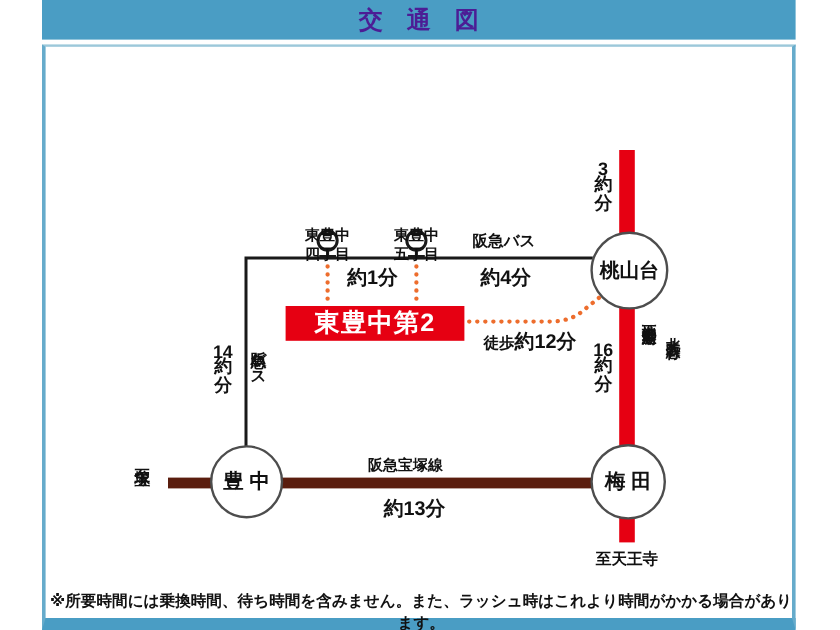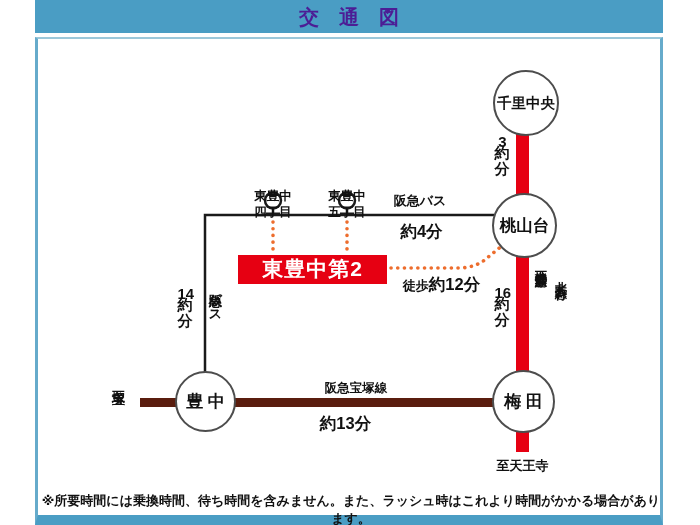--- a/index.html
+++ b/index.html
@@ -83,23 +83,20 @@
       <rect x="340" y="212.5" width="14" height="3.5" fill="#1a1a1a"></rect>
       <line x1="347" y1="213" x2="347" y2="207" stroke="#1a1a1a" stroke-width="2.5"></line>
       <circle cx="347" cy="200.5" r="8" fill="#fff" stroke="#1a1a1a" stroke-width="2.5"></circle>
     </g>
 
     <line x1="273" y1="222" x2="273" y2="252" stroke="#ed6d2d" stroke-width="3.6" stroke-dasharray="0.1 6.6" stroke-linecap="round"></line>
     <line x1="347" y1="222" x2="347" y2="252" stroke="#ed6d2d" stroke-width="3.6" stroke-dasharray="0.1 6.6" stroke-linecap="round"></line>
     <path d="M 391 268 L 458 268 Q 476 268 487 258 L 503 245" fill="none" stroke="#ed6d2d" stroke-width="3.6" stroke-dasharray="0.1 6.6" stroke-linecap="round"></path>
   </svg>
 
-  <div class="station" style="left:493px;top:70px;width:66px;height:66px;font-size:14.5px;">
-    <span>千里中央</span>
-  </div>
   <div class="station" style="left:492px;top:193px;width:65px;height:65px;font-size:16.5px;">
     <span>桃山台</span>
   </div>
   <div class="station" style="left:175px;top:371px;width:61px;height:61px;font-size:17px;">
     <span>豊 中</span>
   </div>
   <div class="station" style="left:492px;top:370px;width:63px;height:63px;font-size:17px;">
     <span>梅 田</span>
   </div>
 
@@ -110,25 +107,26 @@
   <div class="busstop-label" style="left:307px;top:160px;">
     <div>東豊中</div>
     <div>五丁目</div>
   </div>
 
   <div id="property-box" class="abs">
     <span>東豊中第2</span>
   </div>
 
   <div class="hlabel small-label" style="left:370px;top:192px;width:100px;">阪急バス</div>
+  <div class="hlabel time" style="left:273px;top:221px;width:75px;">約1分</div>
   <div class="hlabel time" style="left:384px;top:221px;width:75px;">約4分</div>
   <div id="walk-label" class="hlabel">
     <span class="walk-small">徒歩</span><span class="walk-big">約12分</span>
   </div>
-  <div class="hlabel" style="left:296px;top:380px;width:120px;font-size:12.5px;font-weight:600;">阪急宝塚線</div>
+  <div class="hlabel" style="left:278px;top:380px;width:120px;font-size:12.5px;font-weight:600;">阪急宝塚線</div>
   <div class="hlabel time" style="left:303px;top:413px;width:85px;">約13分</div>
   <div class="hlabel small-label" style="left:480px;top:457px;width:85px;">至天王寺</div>
 
   <div class="vtext vtime" style="left:495px;top:133px;">
     <span>約</span><span class="tcy">3</span><span>分</span>
   </div>
   <div class="vtext vtime" style="left:178px;top:285px;">
     <span>約</span><span class="tcy">14</span><span>分</span>
   </div>
   <div class="vtext" style="left:209px;top:283px;font-size:13px;font-weight:600;">阪急バス</div>

